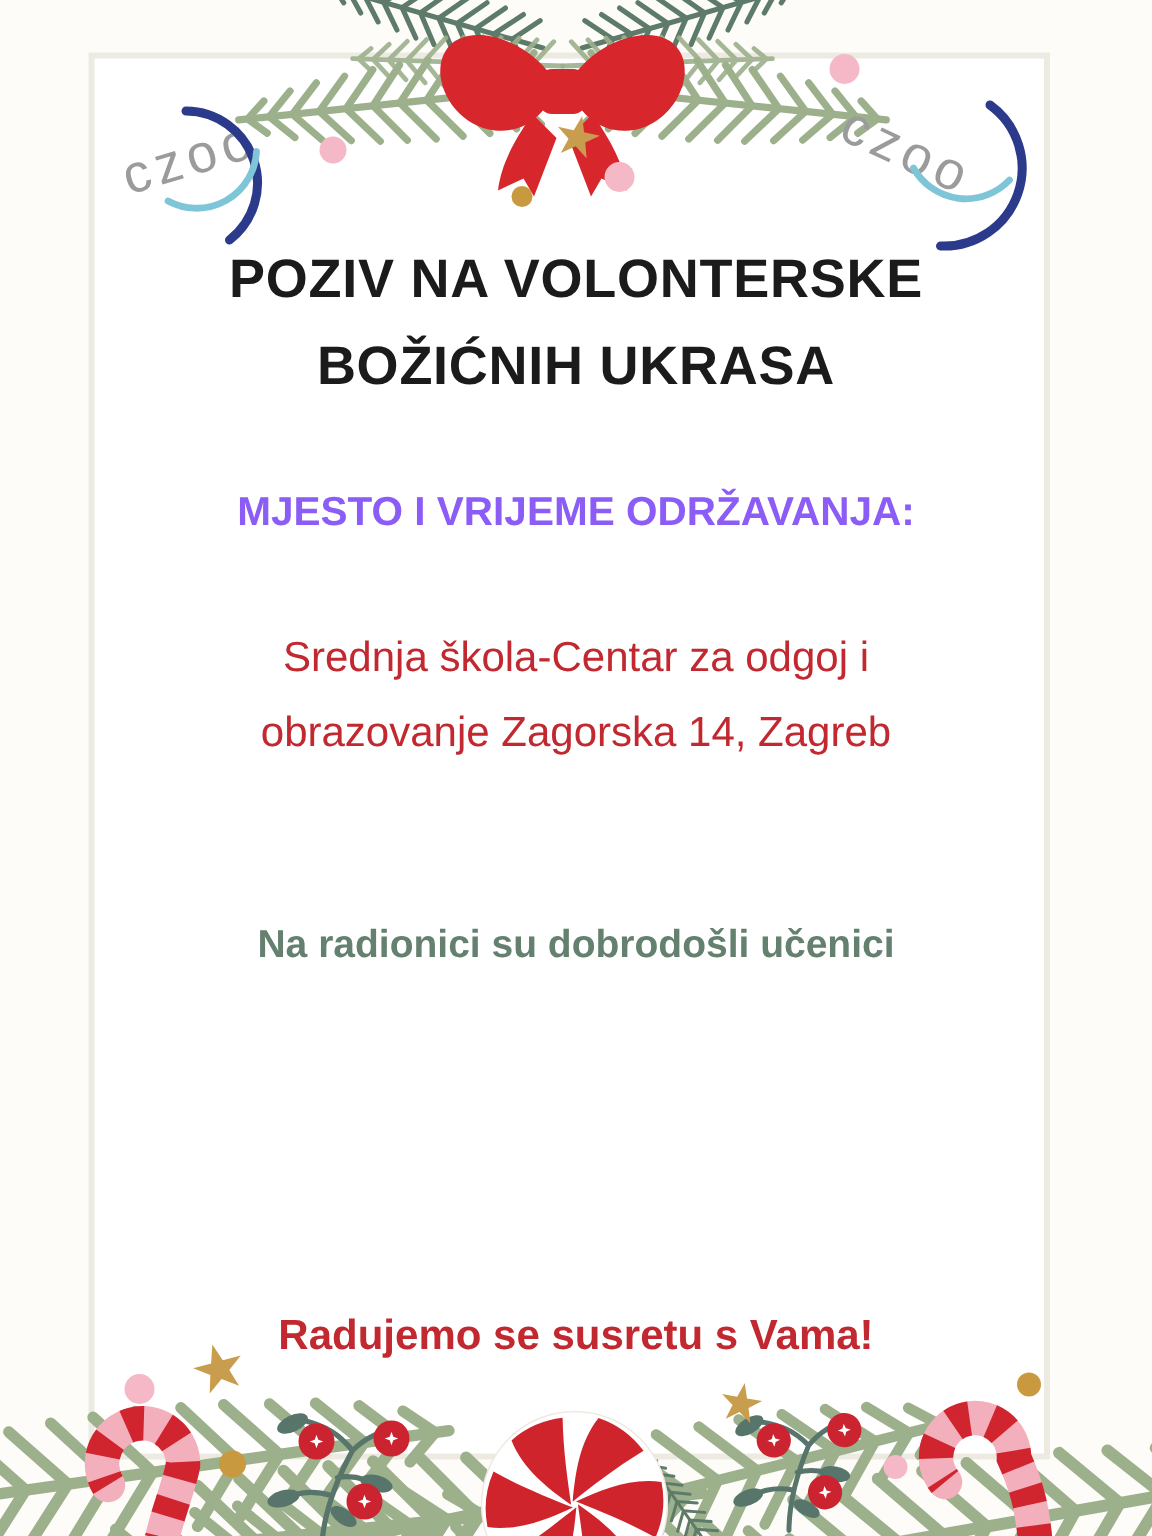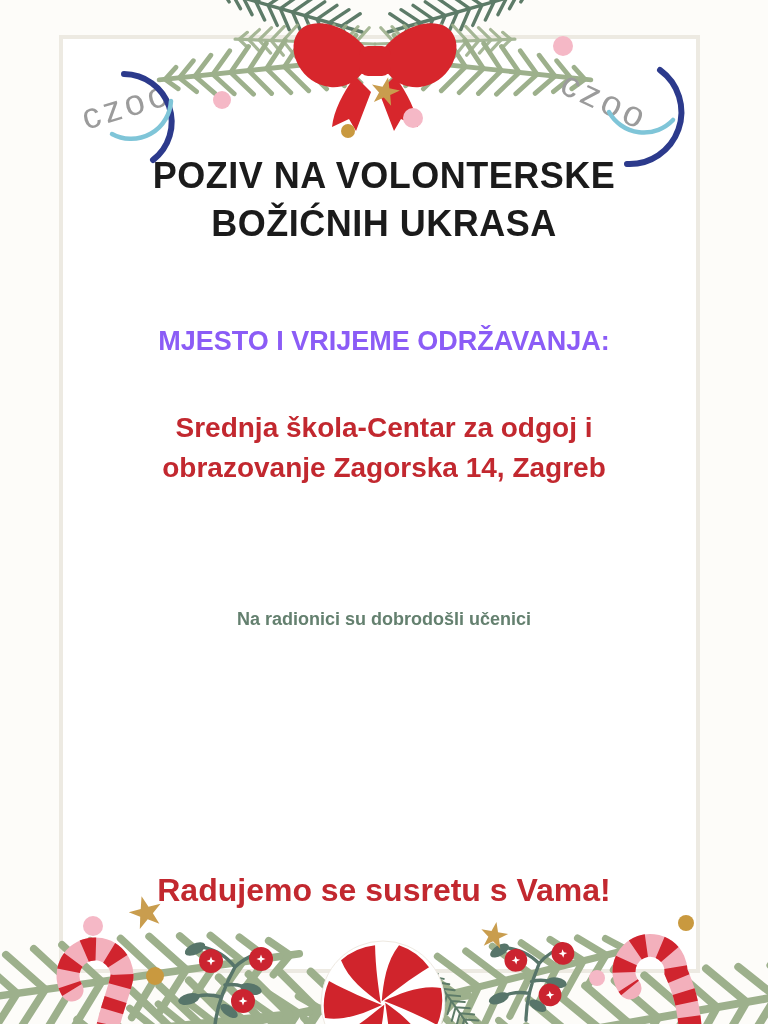--- a/index.html
+++ b/index.html
@@ -8,30 +8,30 @@
     background:#fdfcf9;
     font-family:"Liberation Sans","DejaVu Sans",sans-serif;
   }
   .stage{position:absolute;inset:0;width:768px;height:1024px;}
   .card{
     position:absolute;left:59px;top:35px;width:641px;height:938px;
     background:#ffffff;border:4px solid #edeae2;box-sizing:border-box;
   }
   .content{position:absolute;left:70px;top:0;width:628px;height:1024px;text-align:center;}
   .content > *{position:absolute;left:0;width:628px;margin:0;}
-  .tline,.bline{display:block;white-space:nowrap;}
+  .tline,.bline{display:block;white-space:nowrap;margin-top:10px;}
   .title{
     top:152px;font-size:36px;line-height:48px;font-weight:700;color:#1b1b1b;letter-spacing:.5px;
   }
   .heading{top:324px;font-size:27px;line-height:34px;font-weight:700;color:#8b5cf6;}
-  .location{top:408px;font-size:28px;line-height:40px;font-weight:700;color:#c2282f;}
+  .location{top:408px;font-size:28px;line-height:40px;font-weight:400;color:#c2282f;}
   .datetime{top:538px;font-size:28px;line-height:34px;font-weight:700;color:#c2282f;white-space:nowrap;}
-  .audience{top:601px;font-size:18px;line-height:36px;font-weight:700;color:#64806f;}
+  .audience{top:601px;font-size:26px;line-height:36px;font-weight:700;color:#64806f;}
   .description{top:695px;font-size:28px;line-height:40px;font-weight:700;color:#1b1b1b;}
-  .closing{top:873px;font-size:32px;line-height:34px;font-weight:700;color:#c2282f;}
+  .closing{top:873px;font-size:28px;line-height:34px;font-weight:700;color:#c2282f;}
   svg.deco{position:absolute;left:0;top:0;width:768px;height:1024px;pointer-events:none;}
   .logoText{
     font-family:"Liberation Sans","DejaVu Sans",sans-serif;
     font-size:36px;font-weight:400;fill:#9b9b9b;letter-spacing:4px;
   }
   .arcNavy{fill:none;stroke:#2c3a8c;stroke-width:6;stroke-linecap:round;}
   .arcSky{fill:none;stroke:#7fc5d8;stroke-width:4.5;stroke-linecap:round;}
 </style>
 </head>
 <body>

